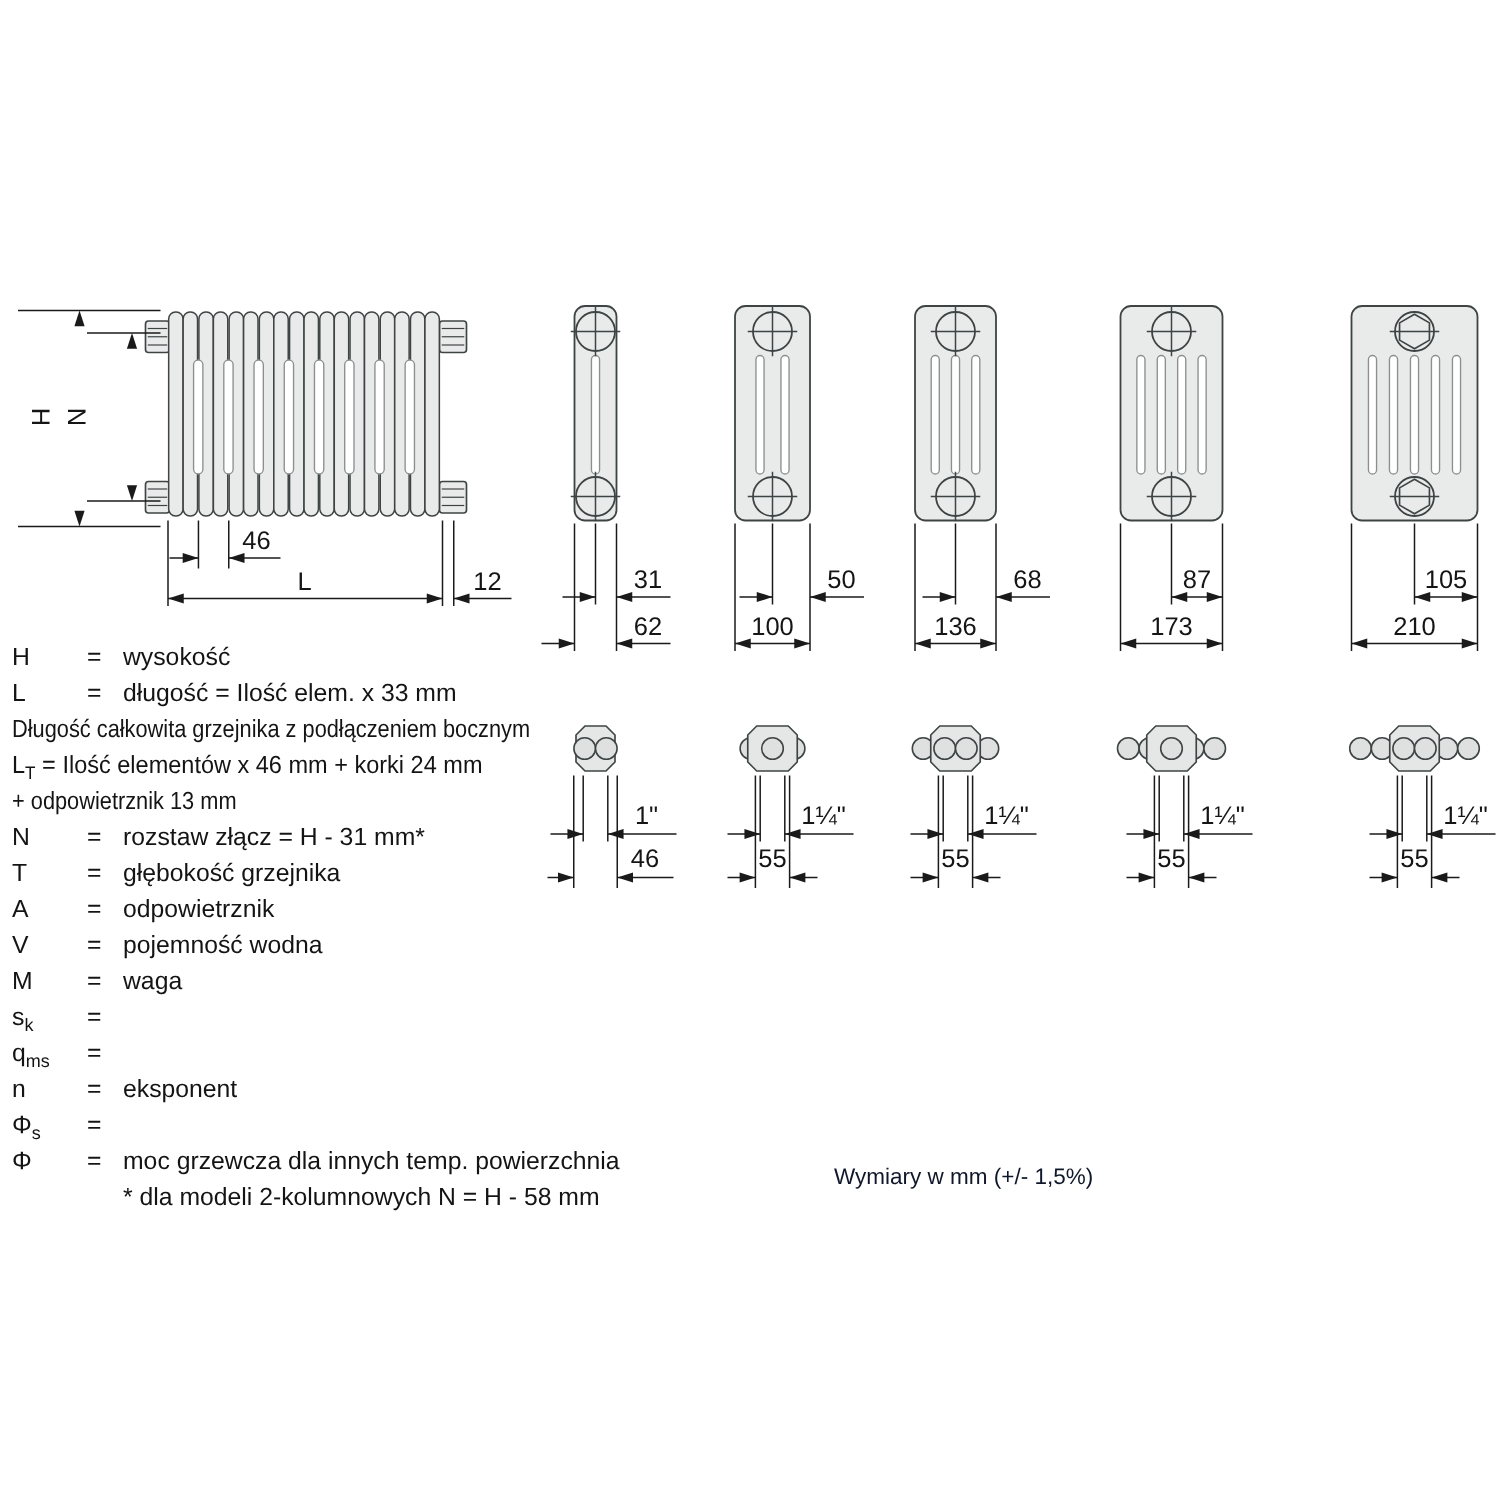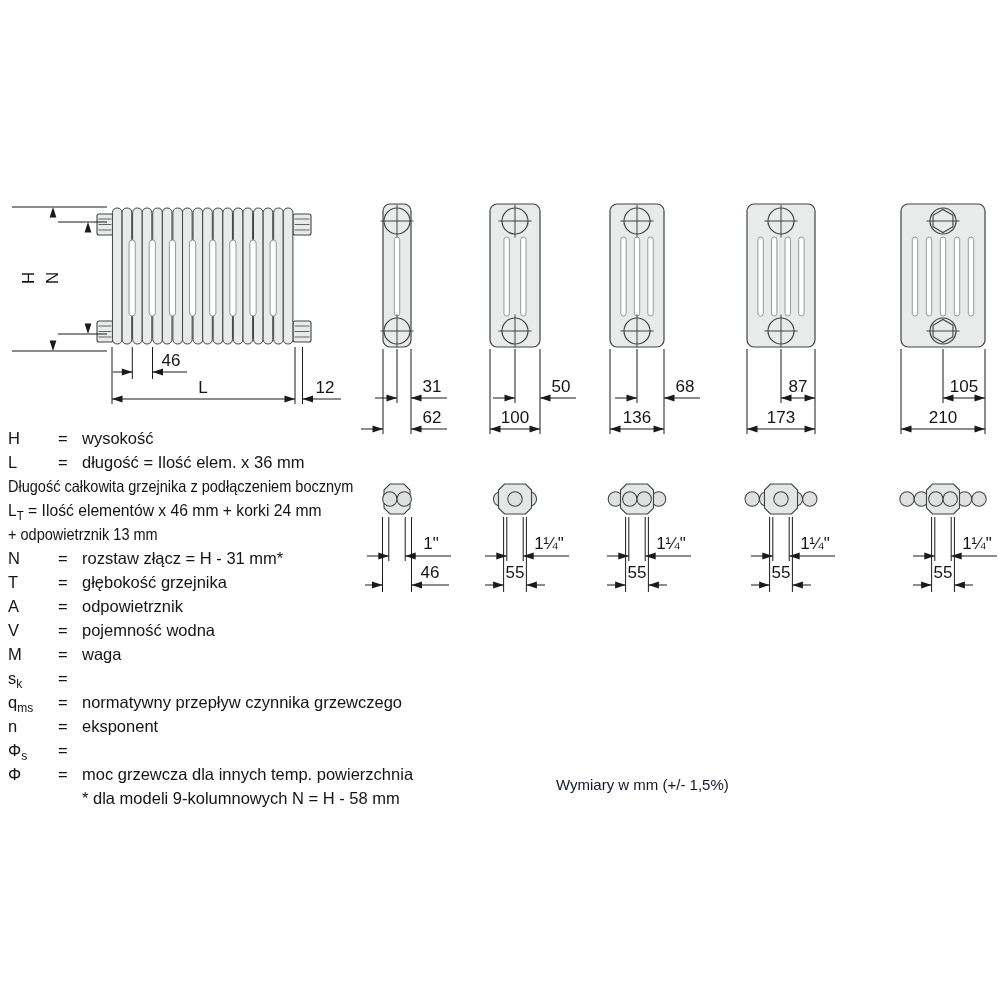--- a/index.html
+++ b/index.html
@@ -324,21 +324,21 @@
     </svg>
   <div id="legend">
       <div class="lg-row">
         <span class="lg-sym"><span>H</span><sub></sub></span>
         <span class="lg-eq">=</span>
         <span class="lg-txt">wysokość</span>
       </div>
       <div class="lg-row">
         <span class="lg-sym"><span>L</span><sub></sub></span>
         <span class="lg-eq">=</span>
-        <span class="lg-txt">długość = Ilość elem. x 36 mm</span>
+        <span class="lg-txt">długość = Ilość elem. x 33 mm</span>
       </div>
       <div class="lg-full">Długość całkowita grzejnika z podłączeniem bocznym</div>
       <div class="lg-full lg-inline"><span>L</span><sub>T</sub> <span>=</span> <span>Ilość elementów x 46 mm + korki 24 mm</span></div>
       <div class="lg-full">+ odpowietrznik 13 mm</div>
       <div class="lg-row">
         <span class="lg-sym"><span>N</span><sub></sub></span>
         <span class="lg-eq">=</span>
         <span class="lg-txt">rozstaw złącz = H - 31 mm*</span>
       </div>
       <div class="lg-row">
@@ -361,32 +361,31 @@
         <span class="lg-eq">=</span>
         <span class="lg-txt">waga</span>
       </div>
       <div class="lg-row">
         <span class="lg-sym"><span>s</span><sub>k</sub></span>
         <span class="lg-eq">=</span>
       </div>
       <div class="lg-row">
         <span class="lg-sym"><span>q</span><sub>ms</sub></span>
         <span class="lg-eq">=</span>
-        <span class="lg-txt">normatywny przepływ czynnika grzewczego</span>
       </div>
       <div class="lg-row">
         <span class="lg-sym"><span>n</span><sub></sub></span>
         <span class="lg-eq">=</span>
         <span class="lg-txt">eksponent</span>
       </div>
       <div class="lg-row">
         <span class="lg-sym"><span>Φ</span><sub>s</sub></span>
         <span class="lg-eq">=</span>
       </div>
       <div class="lg-row">
         <span class="lg-sym"><span>Φ</span><sub></sub></span>
         <span class="lg-eq">=</span>
         <span class="lg-txt">moc grzewcza dla innych temp. powierzchnia</span>
       </div>
-      <div class="lg-foot">* dla modeli 9-kolumnowych N = H - 58 mm</div>
+      <div class="lg-foot">* dla modeli 2-kolumnowych N = H - 58 mm</div>
     </div>
   <div id="note">Wymiary w mm (+/- 1,5%)</div>
 </div>
 
 </body></html>

